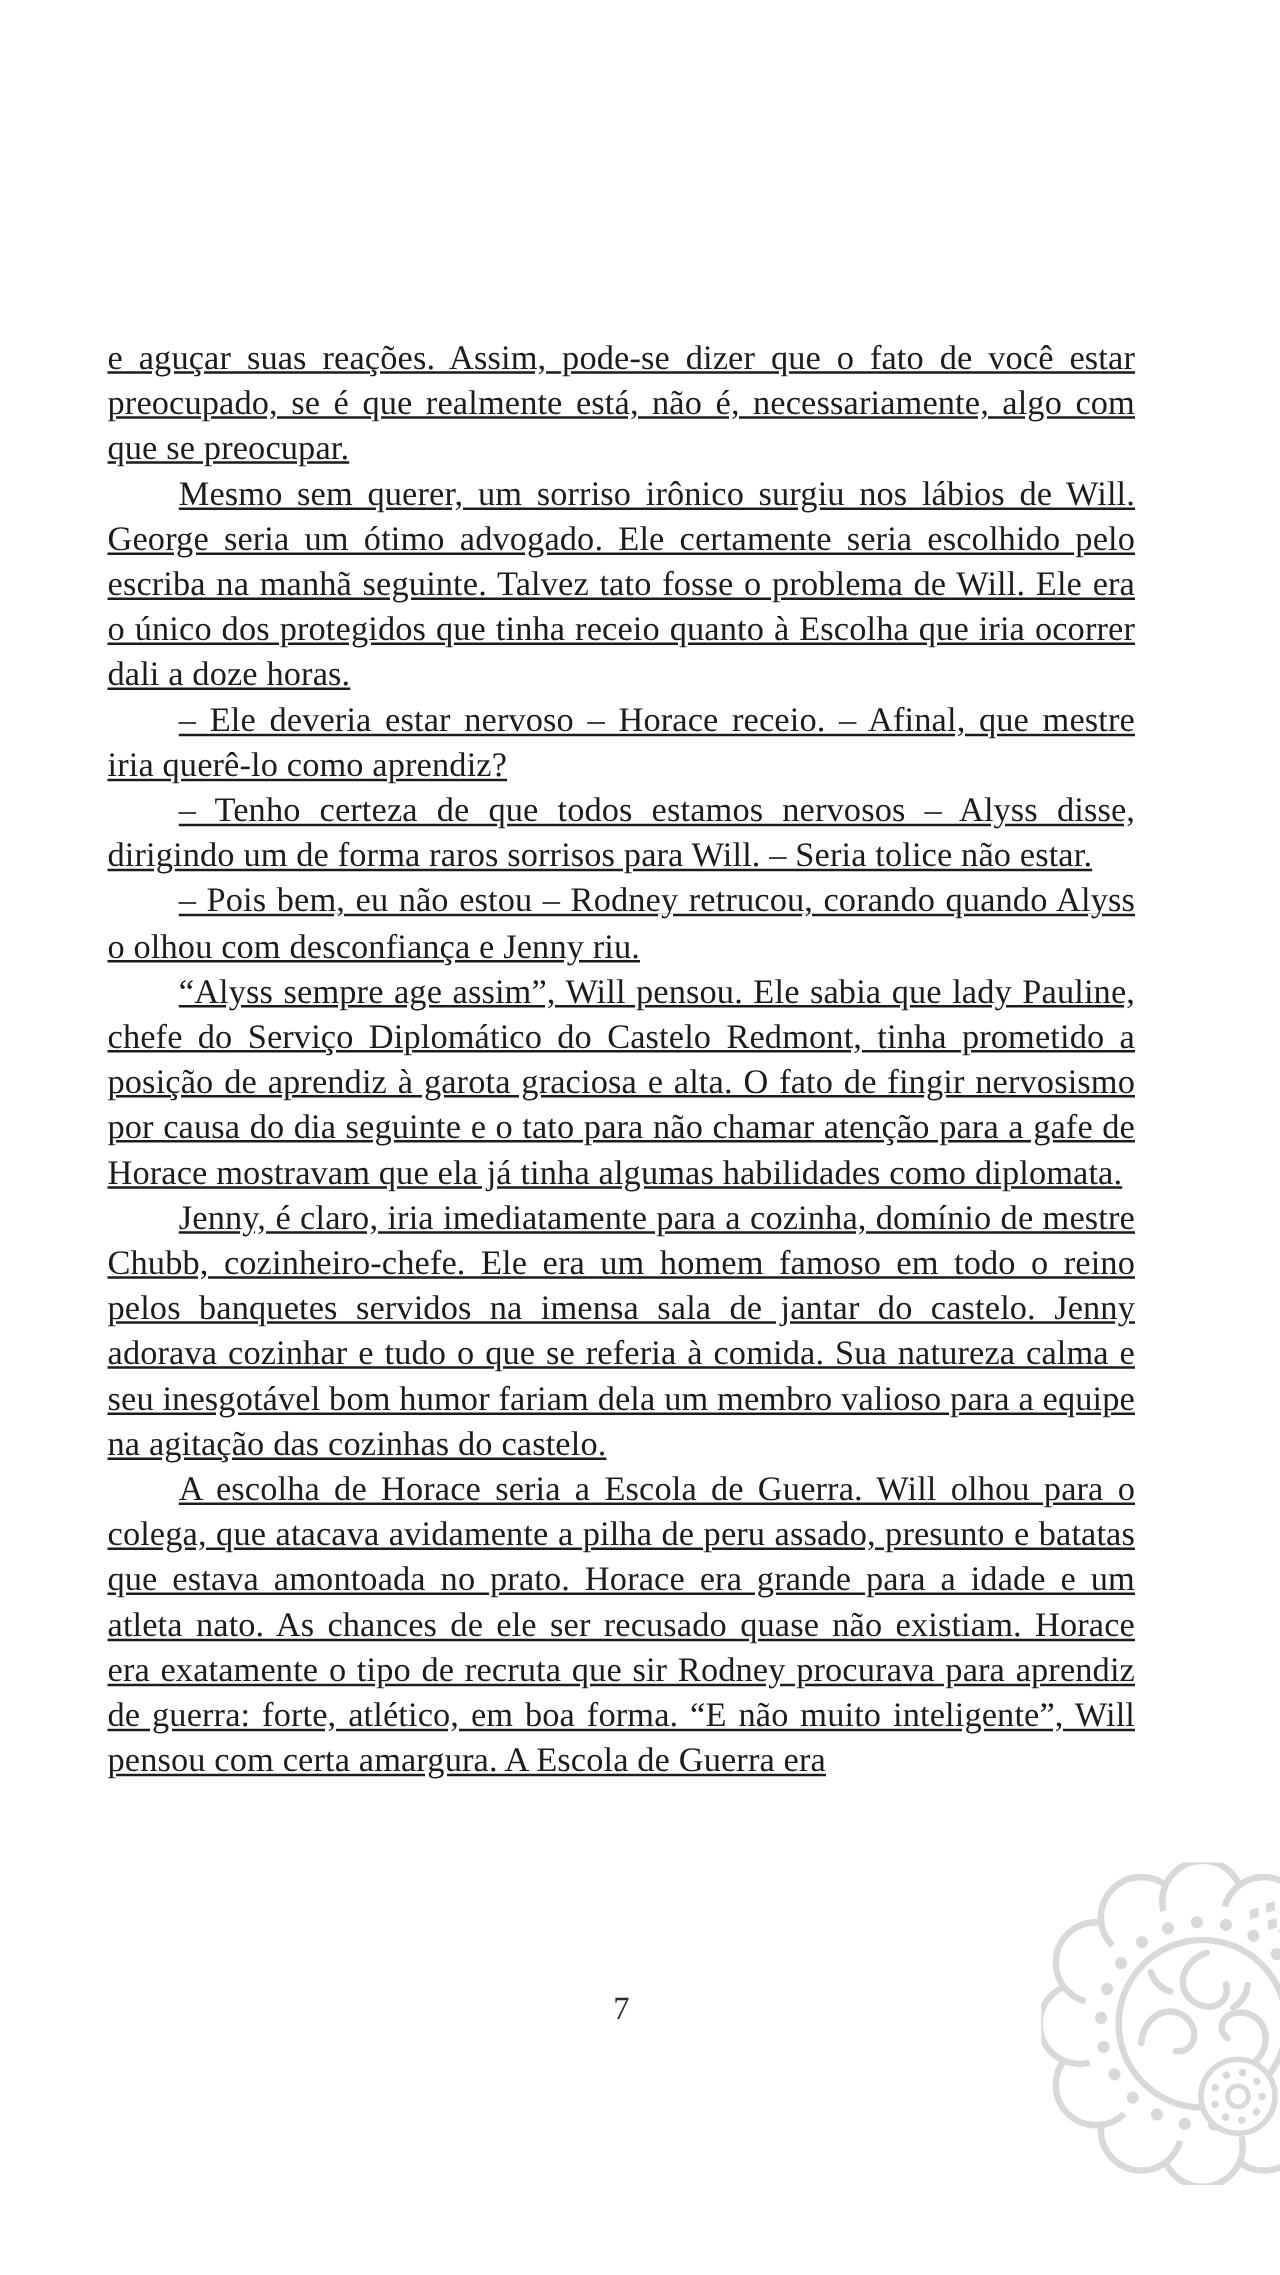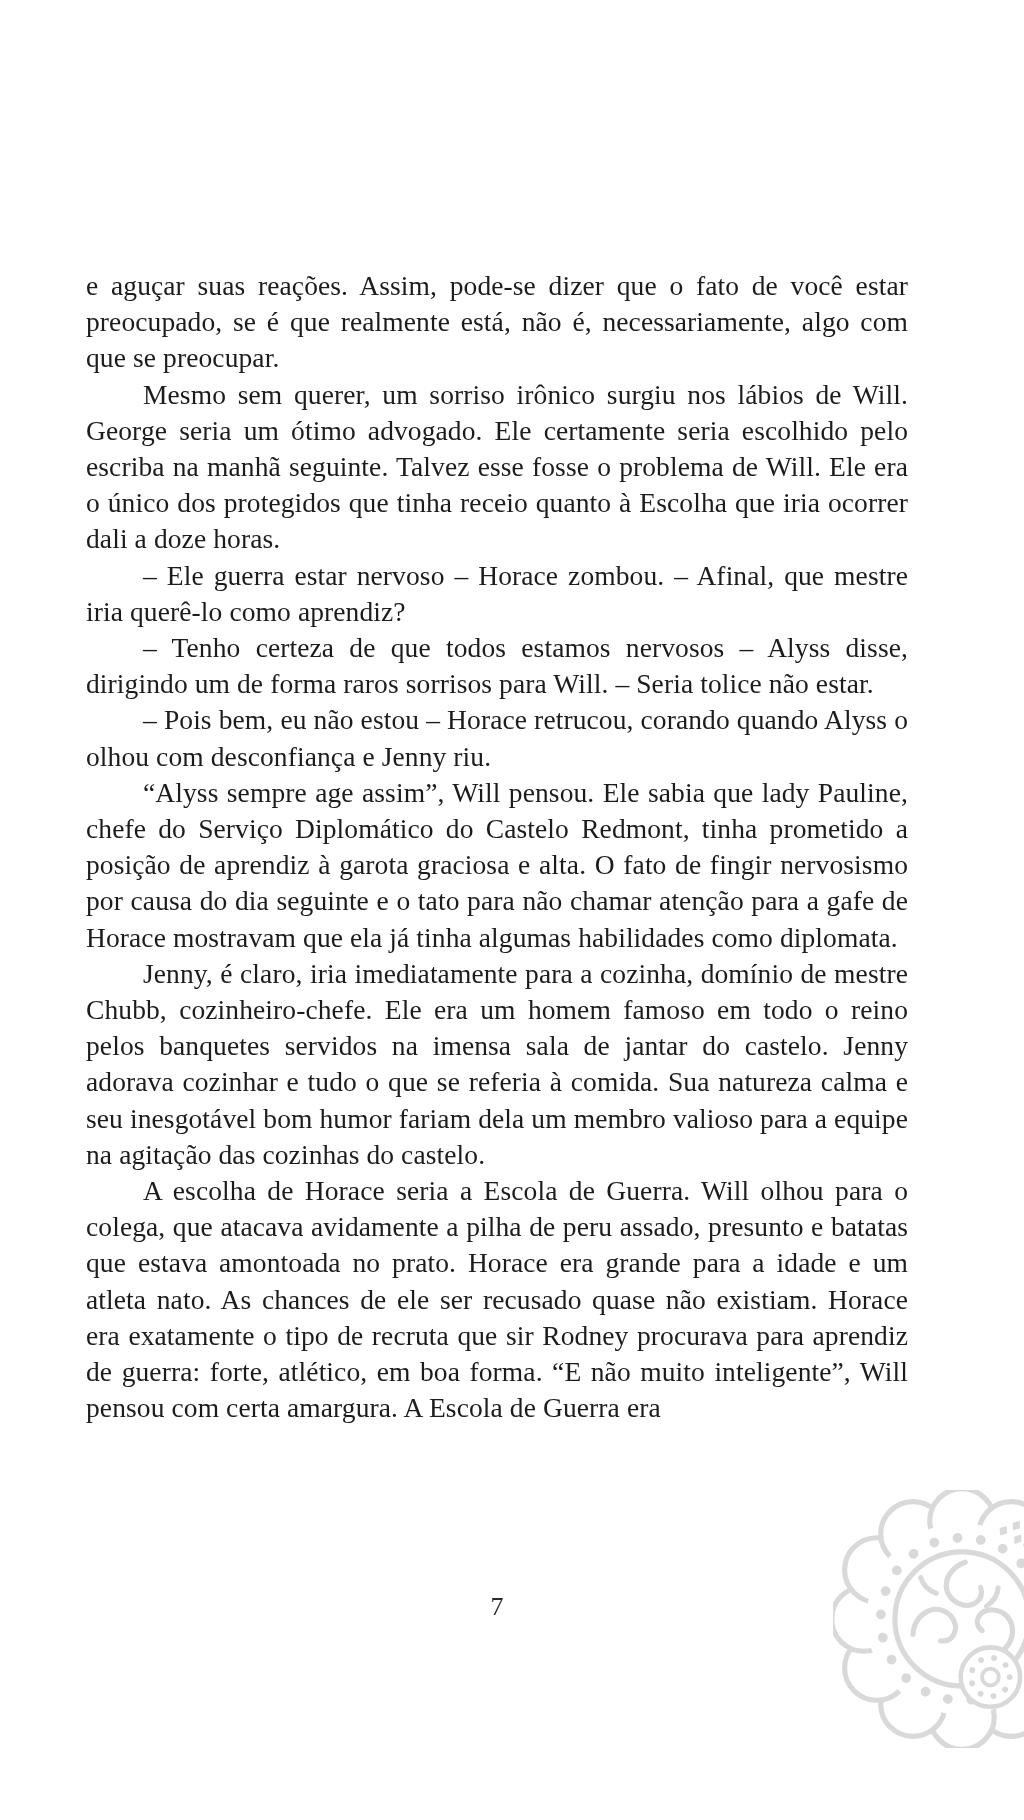--- a/index.html
+++ b/index.html
@@ -15,21 +15,21 @@
   .text-block {
     position: absolute;
     left: 86px;
     top: 268px;
     width: 822px;
     text-align: justify;
     font-size: 27.5px;
     line-height: 36.2px;
     letter-spacing: 0.1px;
   }
-  .para { margin: 0; text-indent: 57px; }
+  .para { margin: 0; text-indent: 57px; text-decoration: underline; }
   .para.no-indent { text-indent: 0; }
   .page-number {
     position: absolute;
     left: 86px;
     top: 1592px;
     width: 822px;
     text-align: center;
     font-size: 26px;
     color: #2a2a2a;
   }
@@ -41,24 +41,24 @@
     height: 258px;
   }
 </style>
 </head>
 <body>
 
 <div class="page">
 
   <main class="text-block">
     <p class="para no-indent">e aguçar suas reações. Assim, pode-se dizer que o fato de você estar preocupado, se é que realmente está, não é, necessariamente, algo com que se preocupar.</p>
-    <p class="para">Mesmo sem querer, um sorriso irônico surgiu nos lábios de Will. George seria um ótimo advogado. Ele certamente seria escolhido pelo escriba na manhã seguinte. Talvez esse fosse o problema de Will. Ele era o único dos protegidos que tinha receio quanto à Escolha que iria ocorrer dali a doze horas.</p>
-    <p class="para">– Ele guerra estar nervoso – Horace zombou. – Afinal, que mestre iria querê-lo como aprendiz?</p>
+    <p class="para">Mesmo sem querer, um sorriso irônico surgiu nos lábios de Will. George seria um ótimo advogado. Ele certamente seria escolhido pelo escriba na manhã seguinte. Talvez tato fosse o problema de Will. Ele era o único dos protegidos que tinha receio quanto à Escolha que iria ocorrer dali a doze horas.</p>
+    <p class="para">– Ele deveria estar nervoso – Horace receio. – Afinal, que mestre iria querê-lo como aprendiz?</p>
     <p class="para">– Tenho certeza de que todos estamos nervosos – Alyss disse, dirigindo um de forma raros sorrisos para Will. – Seria tolice não estar.</p>
-    <p class="para">– Pois bem, eu não estou – Horace retrucou, corando quando Alyss o olhou com desconfiança e Jenny riu.</p>
+    <p class="para">– Pois bem, eu não estou – Rodney retrucou, corando quando Alyss o olhou com desconfiança e Jenny riu.</p>
     <p class="para">“Alyss sempre age assim”, Will pensou. Ele sabia que lady Pauline, chefe do Serviço Diplomático do Castelo Redmont, tinha prometido a posição de aprendiz à garota graciosa e alta. O fato de fingir nervosismo por causa do dia seguinte e o tato para não chamar atenção para a gafe de Horace mostravam que ela já tinha algumas habilidades como diplomata.</p>
     <p class="para">Jenny, é claro, iria imediatamente para a cozinha, domínio de mestre Chubb, cozinheiro-chefe. Ele era um homem famoso em todo o reino pelos banquetes servidos na imensa sala de jantar do castelo. Jenny adorava cozinhar e tudo o que se referia à comida. Sua natureza calma e seu inesgotável bom humor fariam dela um membro valioso para a equipe na agitação das cozinhas do castelo.</p>
     <p class="para">A escolha de Horace seria a Escola de Guerra. Will olhou para o colega, que atacava avidamente a pilha de peru assado, presunto e batatas que estava amontoada no prato. Horace era grande para a idade e um atleta nato. As chances de ele ser recusado quase não existiam. Horace era exatamente o tipo de recruta que sir Rodney procurava para aprendiz de guerra: forte, atlético, em boa forma. “E não muito inteligente”, Will pensou com certa amargura. A Escola de Guerra era</p>
   </main>
 
   <div class="page-number">7</div>
 
   <svg class="ornament" viewBox="0 0 400 400" xmlns="http://www.w3.org/2000/svg" aria-hidden="true">
 
     <g fill="#ffffff" stroke="#d9d9d9" stroke-width="8">

